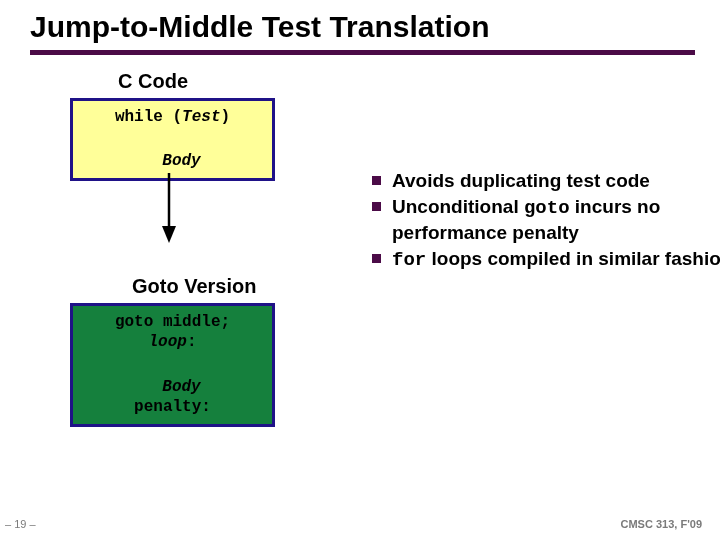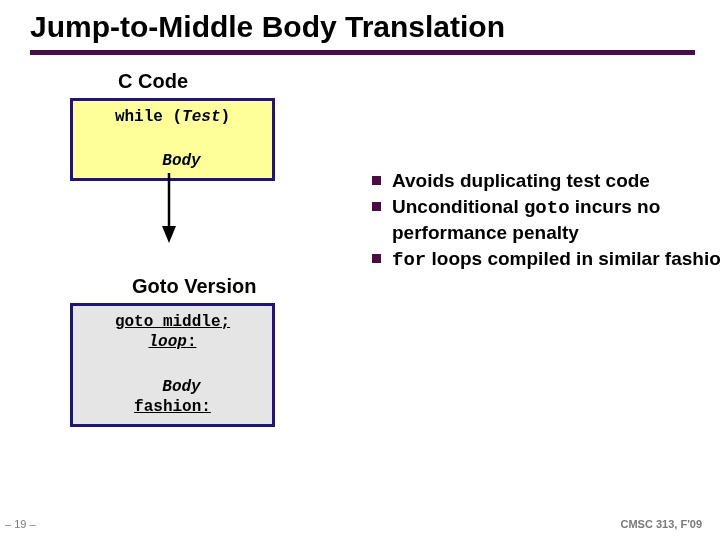--- a/index.html
+++ b/index.html
@@ -40,21 +40,21 @@
     border: 3px solid #1f1287;
     font-family: "Courier New", monospace;
     font-size: 16px;
     font-weight: bold;
     line-height: 1.28;
     padding: 6px 8px;
     box-sizing: border-box;
     text-align: center;
   }
   .box1 { top: 98px; background: #ffff99; }
-  .box2 { top: 303px; background: #e5e5e5; text-decoration: underline; }
+  .box2 { top: 303px; background: #15803d; }
 
   .italic { font-style: italic; }
   .indent1 { padding-left: 18px; display: inline-block; margin-top: 24px; }
   .indent2 { padding-left: 36px; display: inline-block; }
 
   .arrow {
     position: absolute;
     left: 158px;
     top: 168px;
   }
@@ -98,21 +98,21 @@
     bottom: 10px;
     right: 18px;
     font-size: 11px;
     color: #7a7a7a;
     font-weight: bold;
   }
 </style>
 </head>
 <body>
 
-<div class="title">Jump-to-Middle Body Translation</div>
+<div class="title">Jump-to-Middle Test Translation</div>
 
 <div class="section-label ccode-label">C Code</div>
 
 <div class="codebox box1">
   <div>
     <span>while (</span><span class="italic">Test</span><span>)</span>
   </div>
   <div>
     <span class="italic indent1">Body</span>
   </div>
@@ -128,21 +128,21 @@
 <div class="section-label goto-label">Goto Version</div>
 
 <div class="codebox box2">
   <div>goto middle;</div>
   <div>
     <span class="italic">loop</span><span>:</span>
   </div>
   <div>
     <span class="italic indent1">Body</span>
   </div>
-  <div>fashion:</div>
+  <div>penalty:</div>
 </div>
 
 <ul class="bullets">
   <li>Avoids duplicating test code</li>
   <li>
     <span>Unconditional </span><span class="mono">goto</span><span> incurs no performance penalty</span>
   </li>
   <li>
     <span> </span><span class="mono">for</span><span> loops compiled in similar fashion</span>
   </li>

